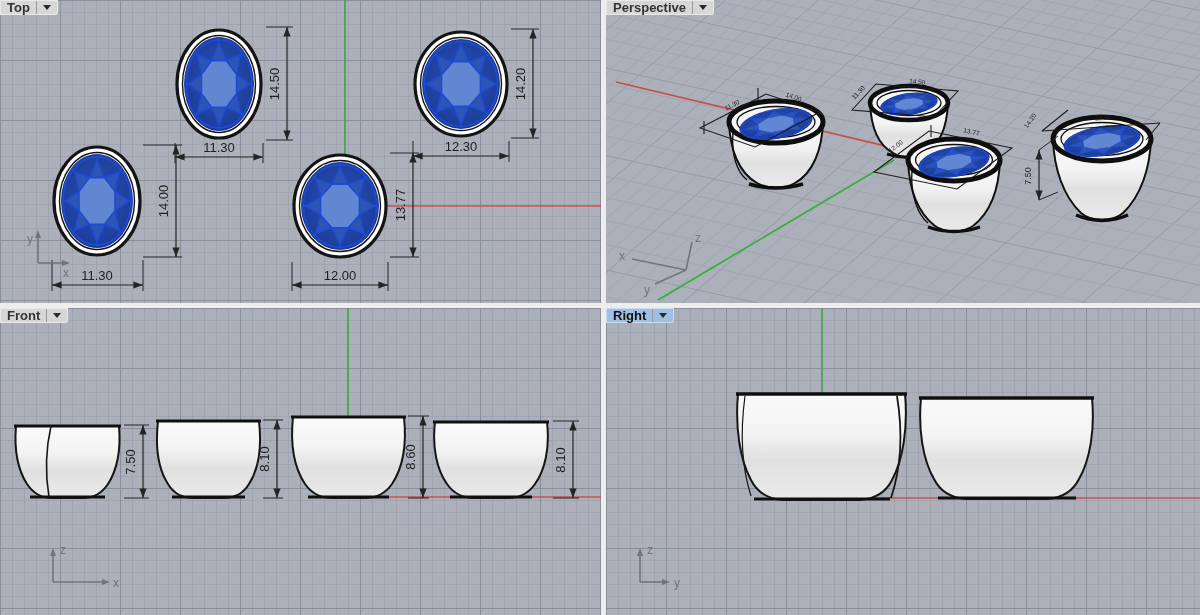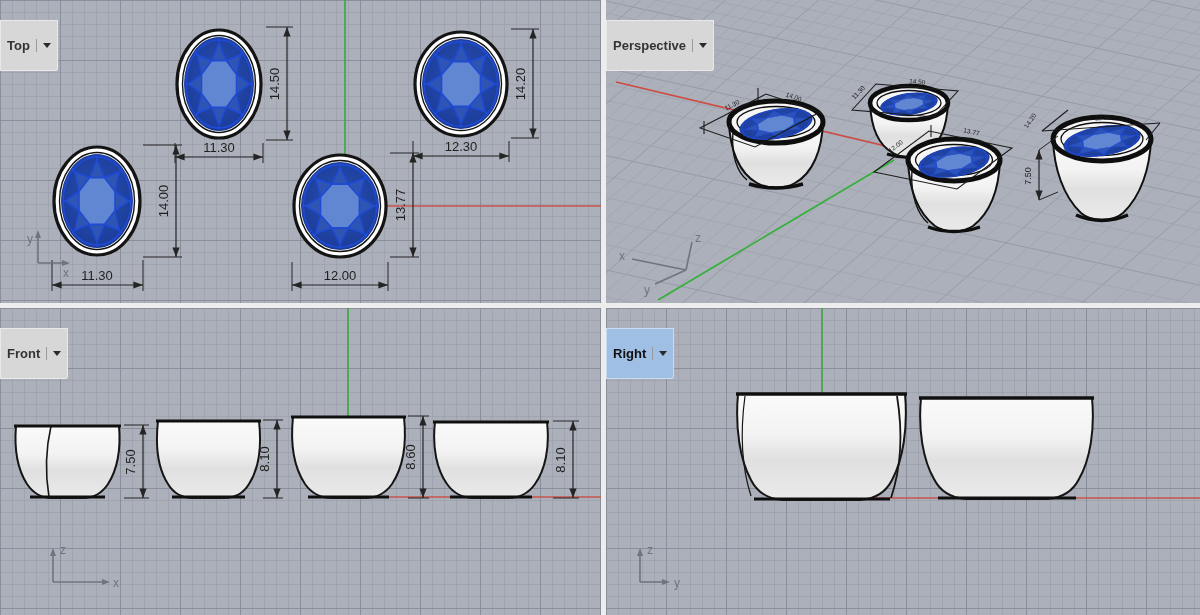--- a/index.html
+++ b/index.html
@@ -8,22 +8,22 @@
   .vp{position:absolute;overflow:hidden;background-color:#ACB0BA;}
   .vp.ortho{
     background-image:
       repeating-linear-gradient(to right, rgba(134,139,152,.85) 0 1px, transparent 1px 60px),
       repeating-linear-gradient(to bottom, rgba(134,139,152,.85) 0 1px, transparent 1px 60px),
       repeating-linear-gradient(to right, rgba(148,153,165,.5) 0 1px, transparent 1px 12px),
       repeating-linear-gradient(to bottom, rgba(148,153,165,.5) 0 1px, transparent 1px 12px);
   }
   .vp-svg{position:absolute;left:0;top:0;}
   .vp-tab{position:absolute;left:0;top:0;display:flex;align-items:center;gap:6px;
-          height:21px;padding:15px 7px;background:#D7D7D7;border-radius:0 0 3px 0;
-          box-shadow:0 0 0 1px rgba(255,255,255,.45) inset; z-index:5;cursor:pointer;margin-top:20px;}
+          height:15px;padding:0 7px;background:#D7D7D7;border-radius:0 0 3px 0;
+          box-shadow:0 0 0 1px rgba(255,255,255,.45) inset; z-index:5;cursor:pointer;}
   .vp-tab.active{background:#9FBFE5;}
   .vp-tab-label{font-size:13px;font-weight:bold;color:#333;line-height:21px;}
   .vp-tab.active .vp-tab-label{color:#101010;}
   .vp-tab-sep{width:1px;height:13px;background:#9a9a9a;}
   .vp-tab-arrow{width:0;height:0;border-left:4px solid transparent;border-right:4px solid transparent;
                 border-top:5px solid #2a2a2a;}
   text{font-family:"Liberation Sans",sans-serif;}
   .dimtxt{font-size:13px;fill:#1f1f1f;}
   .ptiny{font-size:6.5px;fill:#1f1f1f;}
   .pmed{font-size:9px;fill:#1f1f1f;}

